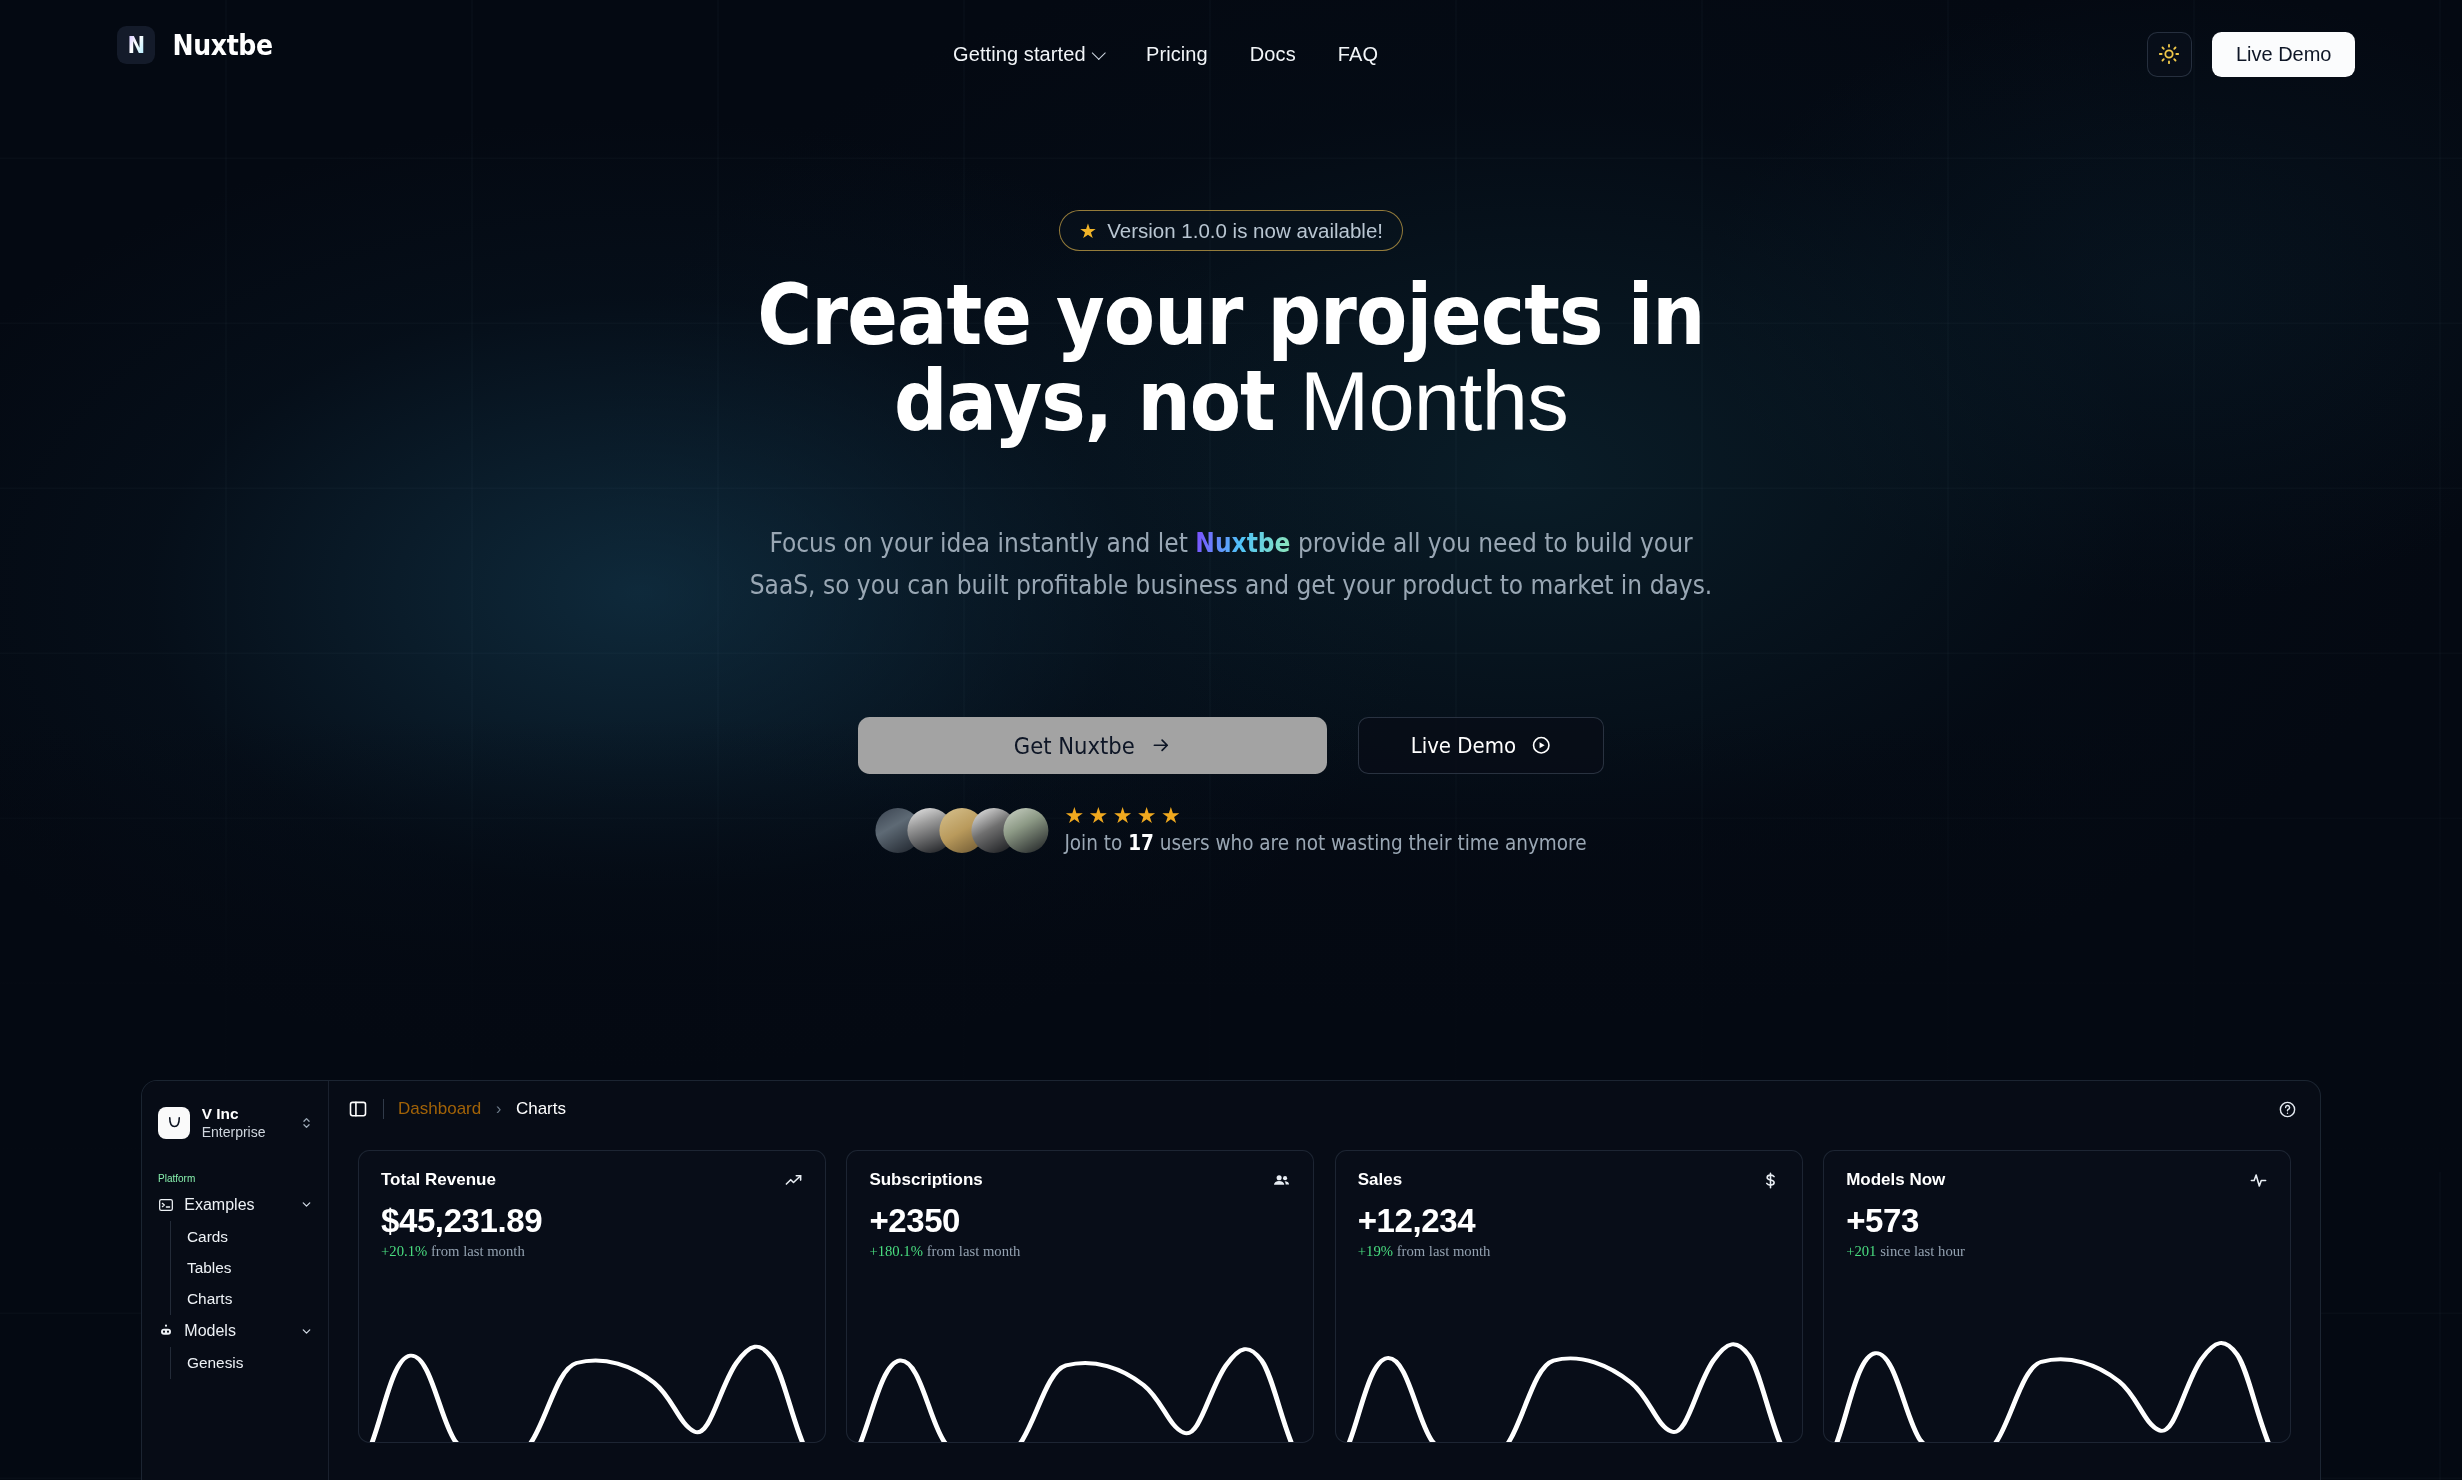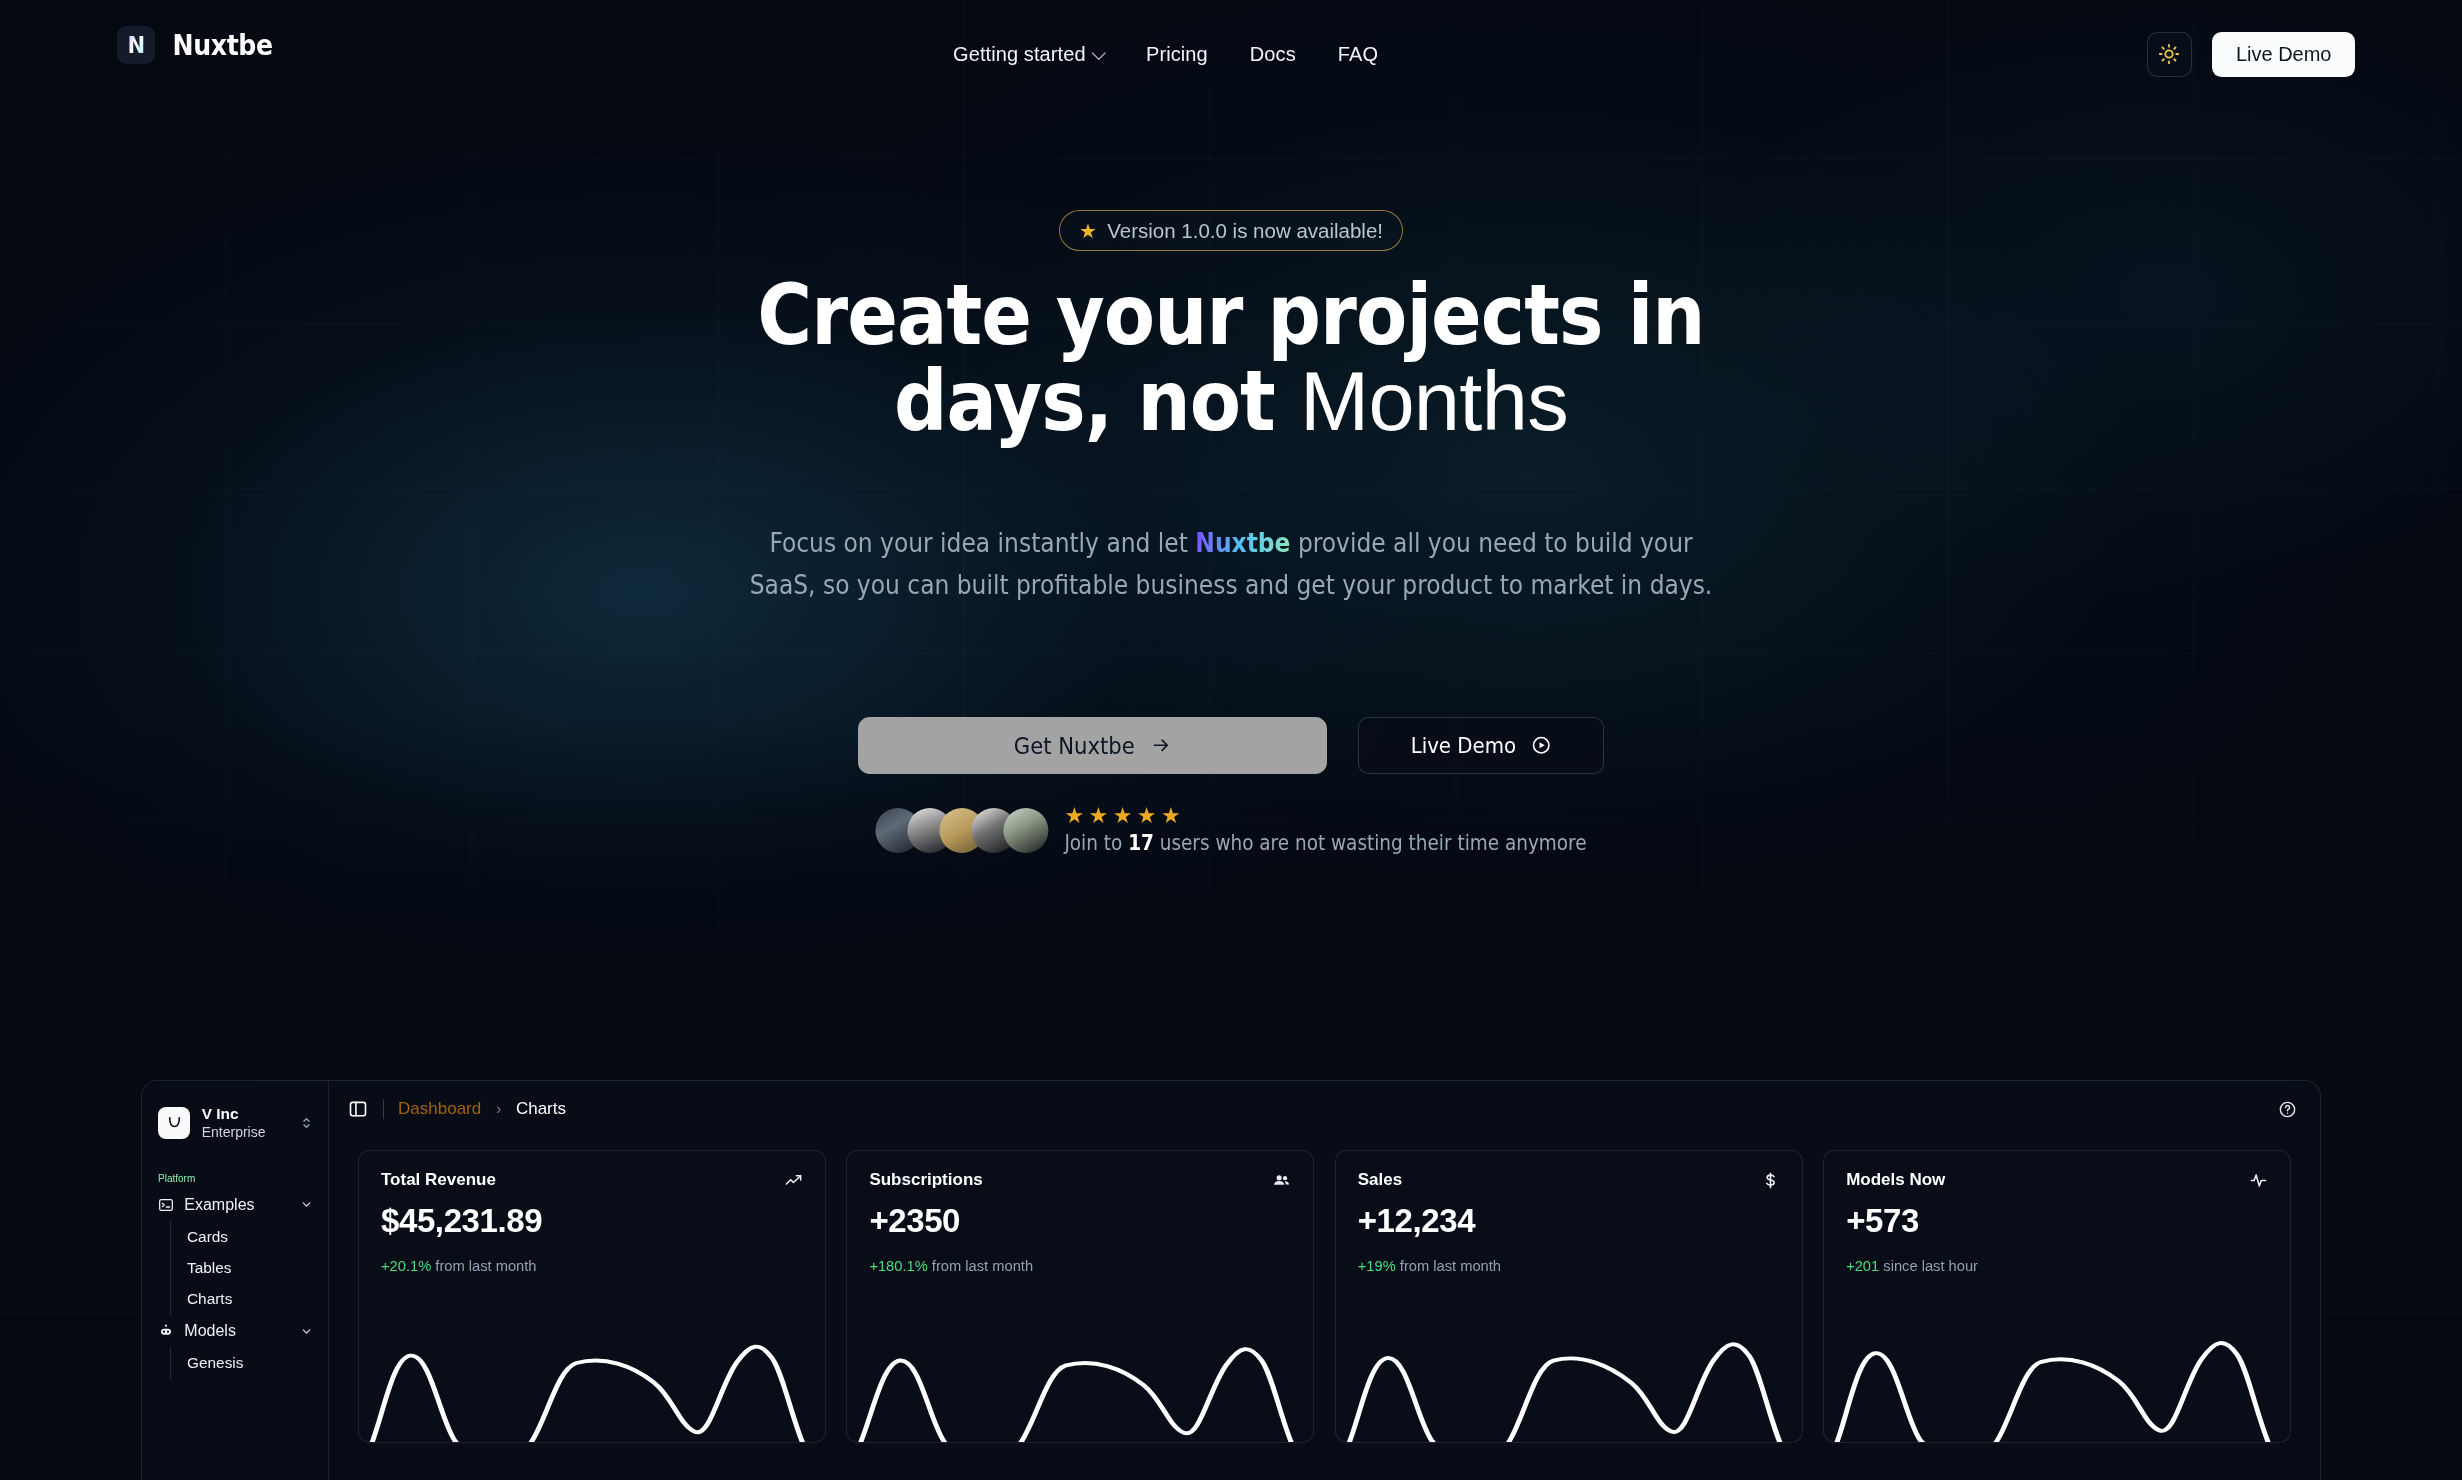--- a/index.html
+++ b/index.html
@@ -237,21 +237,21 @@
     background: #080d18;
     padding: 19px 22px 0 22px;
     overflow: hidden; position: relative;
   }
   .card-head { display: flex; align-items: center; }
   .card-title { color: #ffffff; font-size: 17px; font-weight: 700; }
   .card-icon { margin-left: auto; color: #e8edf3; display:flex; }
   .card-value {
     margin-top: 11.7px; color: #ffffff; font-size: 33px; font-weight: 700; letter-spacing: -0.4px;
   }
-  .card-sub { margin-top: 18px; font-size: 14.7px; color: #93a1b0; }
+  .card-sub { margin-top: 3px; font-size: 14.7px; color: #93a1b0; font-family: Liberation Serif, serif; }
   .card-sub .up { color: #4ade80; }
   .spark { position: absolute; left: 0; right: 0; bottom: -19px; height: 147px; }
   .spark svg { width: 100%; height: 100%; display: block; }
 </style>
 </head>
 <body>
 
 <div class="bg-base"></div>
 <div class="bg-glow"></div>
 <div class="bg-grid"></div>

